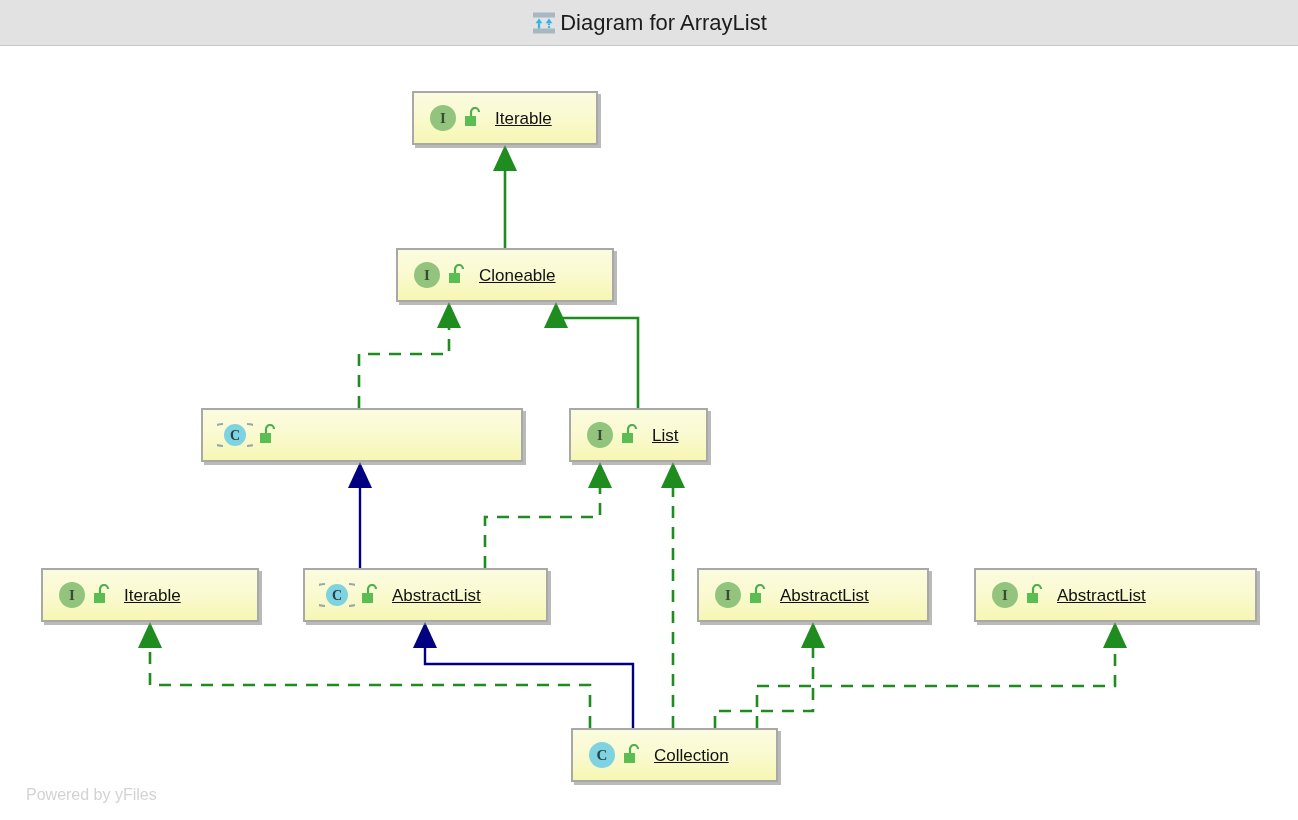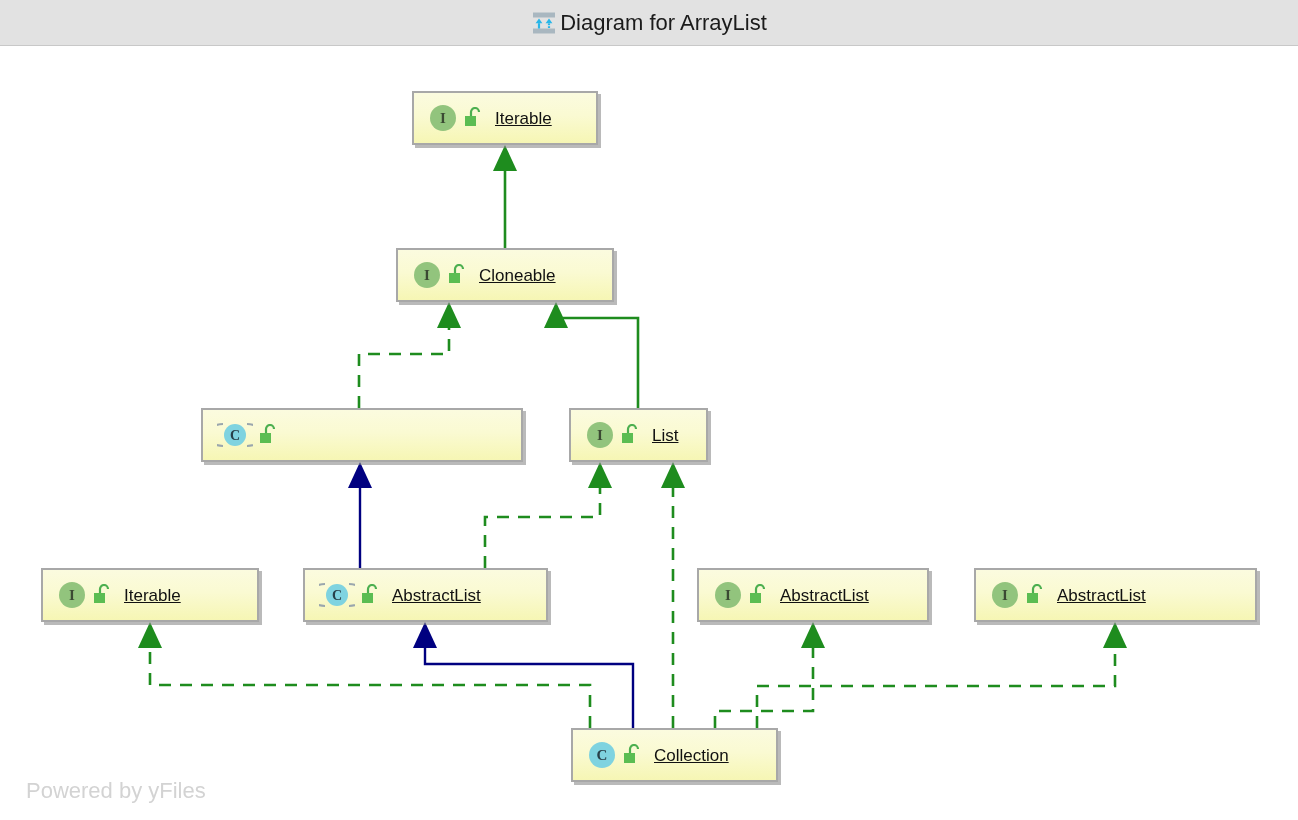--- a/index.html
+++ b/index.html
@@ -84,21 +84,21 @@
     text-decoration: underline;
   }
   .type-icon { display: block; }
   .lock-icon { display: block; margin-left: 5px; }
 
   
   #watermark {
     position: absolute;
     left: 26px;
     bottom: 16px;
-    font-size: 22px;
+    font-size: 16px;
     color: #d3d3d3;
     font-family: "Liberation Sans", sans-serif;
     user-select: none;
   }
 </style>
 </head>
 <body>
 
 <div id="titlebar">
   <div id="title-inner">

